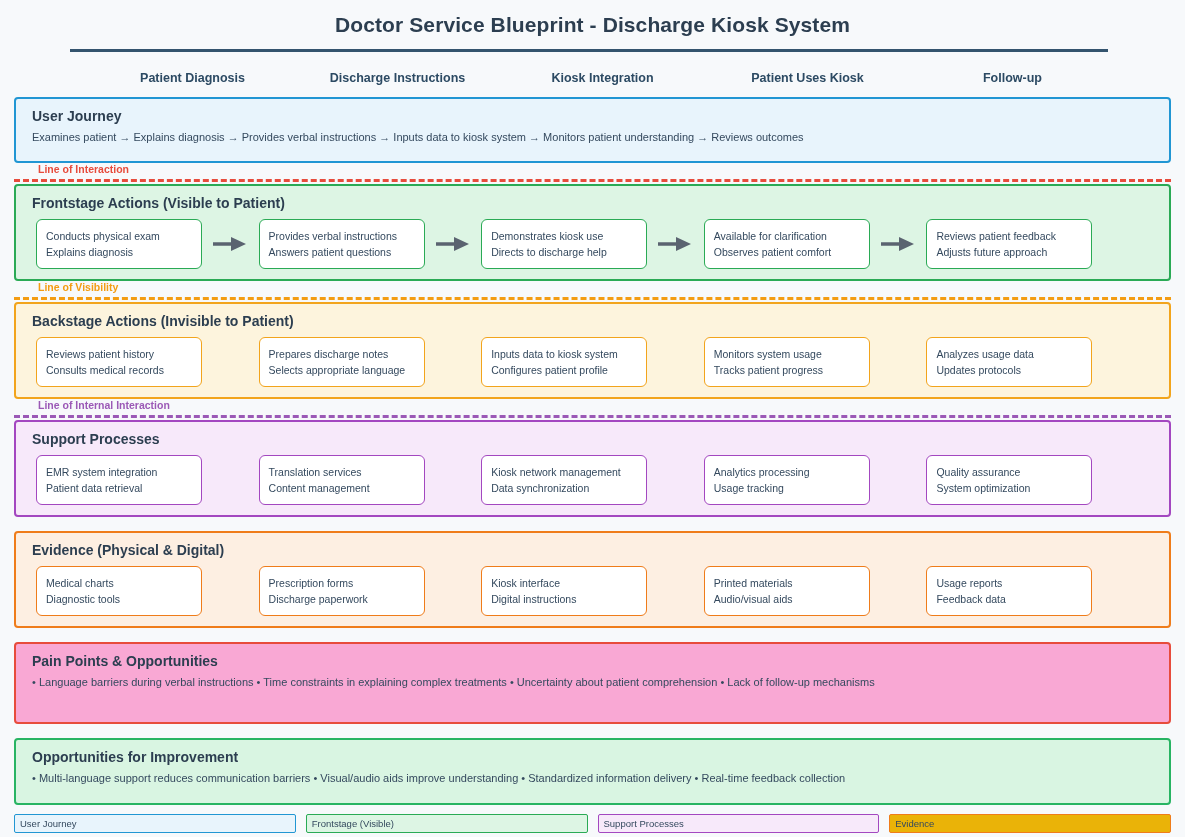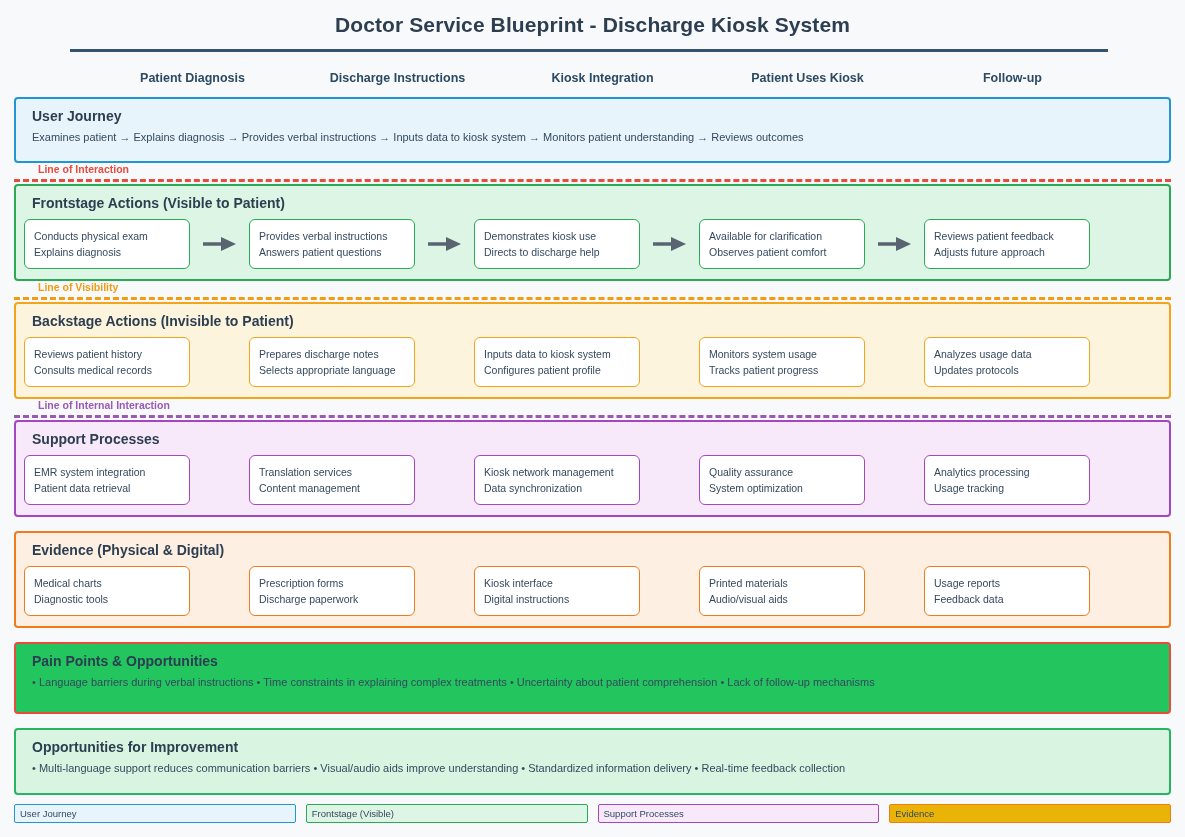--- a/index.html
+++ b/index.html
@@ -67,21 +67,21 @@
   }
   .band-sub {
     font-size: 11px;
     color: #34495e;
     padding: 7px 0 0 16px;
   }
 
   
   .card-row {
     display: flex;
-    padding: 8px 20px 10px 8px;
+    padding: 8px 20px 10px 20px;
     align-items: center;
   }
   .card-slot {
     flex: 1 1 0;
     display: flex;
     align-items: center;
     min-width: 0;
   }
   .card {
     background: #ffffff;
@@ -130,23 +130,23 @@
     background: #f7e9fa;
     border: 2px solid #a347c0;
   }
   .band-support .card { border: 1.3px solid #a347c0; }
   .band-evidence {
     background: #fdefe2;
     border: 2px solid #ef7c1a;
   }
   .band-evidence .card { border: 1.3px solid #ef7c1a; }
   .band-pain {
-    background: #22c55e;
+    background: #f9a8d4;
     border: 2px solid #e74c3c;
-    height: 72px;
+    height: 82px;
   }
   .band-opportunities {
     background: #d9f5e2;
     border: 2px solid #28b463;
     height: 67px;
   }
 
   
   .sep {
     margin: 0 14px;
@@ -352,28 +352,28 @@
       </div>
     </div>
     <div class="card-slot">
       <div class="card">
         <div class="card-line">Kiosk network management</div>
         <div class="card-line">Data synchronization</div>
       </div>
     </div>
     <div class="card-slot">
       <div class="card">
+        <div class="card-line">Analytics processing</div>
+        <div class="card-line">Usage tracking</div>
+      </div>
+    </div>
+    <div class="card-slot">
+      <div class="card">
         <div class="card-line">Quality assurance</div>
         <div class="card-line">System optimization</div>
-      </div>
-    </div>
-    <div class="card-slot">
-      <div class="card">
-        <div class="card-line">Analytics processing</div>
-        <div class="card-line">Usage tracking</div>
       </div>
     </div>
   </div>
 </div>
 
 <div class="gap-md"></div>
 
 <div class="band band-evidence">
   <div class="band-title">Evidence (Physical &amp; Digital)</div>
   <div class="card-row">

